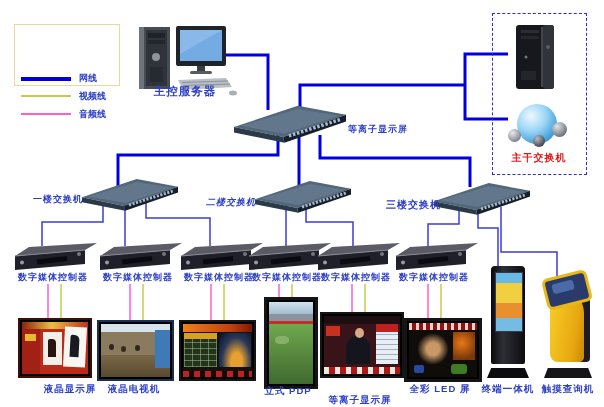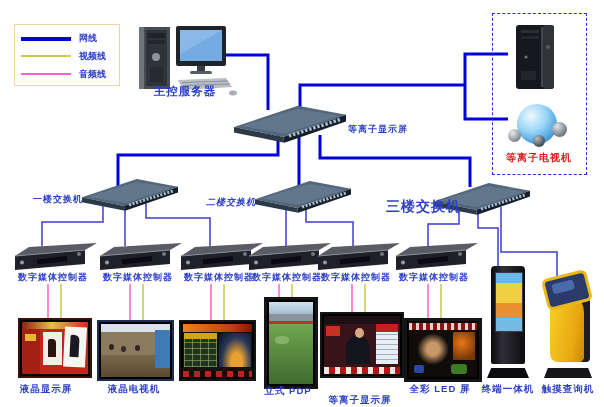--- a/index.html
+++ b/index.html
@@ -11,21 +11,21 @@
   .lbl{position:absolute;z-index:3;font-weight:bold;font-size:9.5px;color:#2d3fc6;
        text-align:center;white-space:nowrap;letter-spacing:1px;}
   .lbl-red{color:#e01818;letter-spacing:1px;}
   .net{stroke:#0000dd;stroke-width:3;fill:none;}
   .net2{stroke:#3d3dd8;stroke-width:1.5;fill:none;}
   .audio{stroke:#ff5fc8;stroke-width:1.5;fill:none;}
   .video{stroke:#c9c94e;stroke-width:1.5;fill:none;}
   
   .legend{position:absolute;left:14px;top:24px;width:104px;height:60px;
           border:1px solid #e8d8a0;z-index:2;}
-  .legend .row{position:absolute;left:6px;width:94px;height:10px;}
+  .legend .row{position:absolute;left:6px;width:94px;height:10px;margin-top:40px;}
   .legend .sample{position:absolute;left:0;top:4px;width:50px;}
   .legend .ltxt{position:absolute;left:58px;top:-1px;font-size:9px;font-weight:bold;color:#2d3fc6;}
   
   .dashedbox{position:absolute;left:492px;top:13px;width:93px;height:160px;
              border:1.5px dashed #2a2ae0;z-index:2;}
   
   .disp{position:absolute;z-index:2;border:2px solid #151515;background:#000;}
   .disp .c{position:absolute;left:2px;top:2px;right:2px;bottom:2px;overflow:hidden;}
 </style>
 </head>
@@ -114,21 +114,21 @@
   <div class="dev" style="left:508px;top:104px;width:60px;height:46px;">
     <div class="abs" style="left:9px;top:0;width:40px;height:40px;border-radius:50%;
          background:radial-gradient(circle at 35% 30%, #eef8ff, #9ad6f6 40%, #47a0dc 72%, #1f6eb0);"></div>
     <div class="abs" style="left:0;top:25px;width:13px;height:13px;border-radius:50%;
          background:radial-gradient(circle at 35% 30%, #e8e8ea, #9aa0a8 55%, #4a5058);"></div>
     <div class="abs" style="left:44px;top:18px;width:15px;height:15px;border-radius:50%;
          background:radial-gradient(circle at 35% 30%, #dfe3e8, #8a9098 55%, #3f454d);"></div>
     <div class="abs" style="left:25px;top:31px;width:12px;height:12px;border-radius:50%;
          background:radial-gradient(circle at 35% 30%, #b8bcc2, #565b63 60%, #1e2228);"></div>
   </div>
-  <div class="lbl lbl-red" style="left:494px;top:151px;width:90px;font-size:10px;">等离子电视机</div>
+  <div class="lbl lbl-red" style="left:494px;top:151px;width:90px;font-size:10px;">主干交换机</div>
 
   <svg class="dev" style="left:234px;top:102px;" width="112" height="41" viewBox="0 0 100 36">
     <polygon points="0,22 57,3 100,11 44,31" fill="#53677a"></polygon>
     <polygon points="6,21 57,6 94,12 45,28" fill="#71859a" opacity="0.55"></polygon>
     <polygon points="44,31 100,11 100,17 45,36" fill="#15202c"></polygon>
     <polygon points="0,22 44,31 45,36 0,27" fill="#2b3a48"></polygon>
     <line x1="49" y1="30" x2="96" y2="15" stroke="#a9bccf" stroke-width="3" stroke-dasharray="2.2,1.6"></line>
   </svg>
   <div class="lbl" style="left:348px;top:123px;width:62px;font-size:9px;text-align:left;">等离子显示屏</div>
 
@@ -150,21 +150,21 @@
   </svg>
   <div class="lbl" style="left:205px;top:196px;width:52px;font-size:9px;font-style:italic;">二楼交换机</div>
 
   <svg class="dev" style="left:434px;top:180px;" width="96" height="35" viewBox="0 0 100 36">
     <polygon points="0,22 57,3 100,11 44,31" fill="#53677a"></polygon>
     <polygon points="6,21 57,6 94,12 45,28" fill="#71859a" opacity="0.55"></polygon>
     <polygon points="44,31 100,11 100,17 45,36" fill="#15202c"></polygon>
     <polygon points="0,22 44,31 45,36 0,27" fill="#2b3a48"></polygon>
     <line x1="49" y1="30" x2="96" y2="15" stroke="#a9bccf" stroke-width="3" stroke-dasharray="2.2,1.6"></line>
   </svg>
-  <div class="lbl" style="left:386px;top:198px;width:52px;font-size:14px;">三楼交换机</div>
+  <div class="lbl" style="left:386px;top:198px;width:52px;font-size:10px;">三楼交换机</div>
 
   <svg class="dev" style="left:13px;top:242px;" width="84" height="30">
     <polygon points="2,14 16,5 84,1 72,8" fill="#5b5b66"></polygon>
     <polygon points="2,14 72,8 72,22 2,28" fill="#20202a"></polygon>
     <line x1="2" y1="14" x2="72" y2="8" stroke="#8a8a94" stroke-width="1"></line>
     <line x1="24" y1="20" x2="54" y2="16.5" stroke="#0a0a10" stroke-width="5"></line>
     <circle cx="9" cy="20.5" r="2" fill="#9a9aa4"></circle>
       <circle cx="66" cy="12" r="2" fill="#74747e"></circle>
   </svg>
   <div class="lbl" style="left:11px;top:271px;width:84px;font-size:9px;">数字媒体控制器</div>
@@ -225,21 +225,21 @@
       <div class="abs" style="left:0;top:7px;width:18px;bottom:0;background:#a32014;"></div>
       <div class="abs" style="left:3px;top:12px;width:11px;height:7px;background:#e8b830;"></div>
       <div class="abs" style="left:21px;top:10px;width:19px;height:33px;background:#f2efe8;">
         <div class="abs" style="left:5px;top:7px;width:8px;height:18px;background:#2a1410;border-radius:2px 4px 0 0;"></div>
       </div>
       <div class="abs" style="left:42px;top:5px;width:22px;height:40px;background:#f8f6f0;transform:rotate(3deg);">
         <div class="abs" style="left:6px;top:8px;width:9px;height:22px;background:#1a1a22;border-radius:2px 5px 0 0;"></div>
       </div>
     </div>
   </div>
-  <div class="lbl" style="left:4px;top:383px;width:84px;">液晶显示屏</div>
+  <div class="lbl" style="left:28px;top:383px;width:84px;">液晶显示屏</div>
 
   <div class="disp" style="left:97px;top:320px;width:73px;height:57px;border-color:#1c2e54;">
     <div class="c" style="background:#8a7a5e;">
       <div class="abs" style="left:0;top:0;right:0;height:8px;background:#d8e2ea;"></div>
       <div class="abs" style="left:0;bottom:0;right:0;height:22px;background:linear-gradient(#7a6848,#59492f);"></div>
       <div class="abs" style="right:0;top:6px;width:15px;height:38px;background:#3f7ab8;"></div>
       <div class="abs" style="left:8px;top:20px;width:5px;height:6px;background:#2d2620;border-radius:50%;"></div>
       <div class="abs" style="left:20px;top:22px;width:5px;height:6px;background:#352c22;border-radius:50%;"></div>
       <div class="abs" style="left:34px;top:21px;width:5px;height:6px;background:#2d2620;border-radius:50%;"></div>
     </div>

